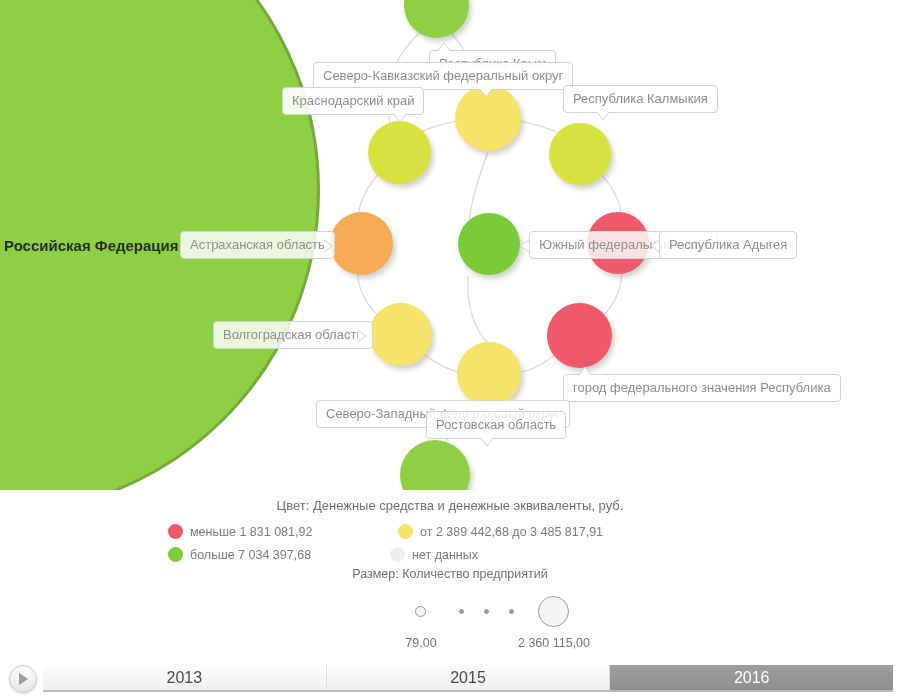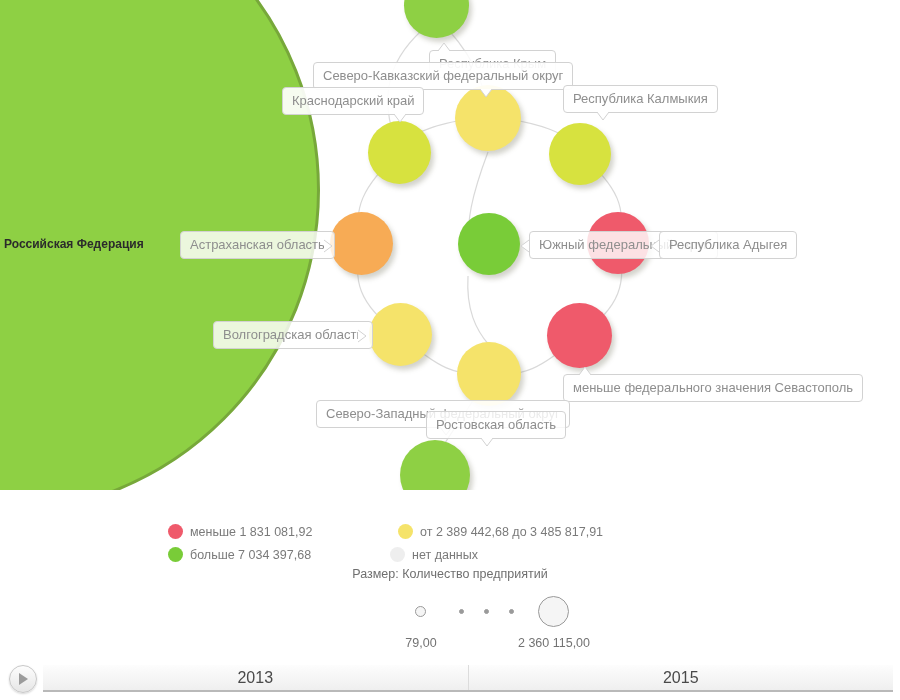--- a/index.html
+++ b/index.html
@@ -39,21 +39,21 @@
     white-space:nowrap;
     box-sizing:border-box;
   }
   .label.solid{background:rgba(255,255,255,.92);}
   .label .tail{
     position:absolute;width:14px;height:9px;overflow:hidden;
   }
   .label .tail svg{display:block;}
 
   .rf-label{
-    position:absolute;color:#2b2b2b;font-size:12px;
+    position:absolute;color:#2b2b2b;font-size:15px;
     font-weight:600;white-space:nowrap;
   }
 
   
   .legend-panel{
     position:absolute;left:0;top:490px;width:900px;height:170px;
     background:#fff;
   }
   .legend-title{
     position:absolute;width:900px;text-align:center;
@@ -243,21 +243,21 @@
     <div class="label" style="left:213px;top:321px;">
       <span>Волгоградская область</span>
       <span class="tail" style="left:144px;top:7px;width:9px;height:14px;">
         <svg width="9" height="14">
             <path d="M0,1 L8,7 L0,13" fill="#fff" stroke="#d2d2d2" stroke-width="1"></path>
           </svg>
       </span>
     </div>
 
     <div class="label solid" style="left:563px;top:374px;">
-      <span>меньше федерального значения Севастополь</span>
+      <span>город федерального значения Республика</span>
       <span class="tail" style="left:14px;top:-9px;">
         <svg width="14" height="9">
             <path d="M1,9 L7,1 L13,9" fill="#fff" stroke="#d2d2d2" stroke-width="1"></path>
           </svg>
       </span>
     </div>
 
     <div class="label solid" style="left:316px;top:400px;">
       <span>Северо-Западный федеральный округ</span>
       <span class="tail" style="left:122px;top:26px;">
@@ -273,20 +273,21 @@
         <svg width="14" height="9">
             <path d="M1,0 L7,8 L13,0" fill="#fff" stroke="#d2d2d2" stroke-width="1"></path>
           </svg>
       </span>
     </div>
 
   </div>
 
   <div class="legend-panel">
 
+    <div class="legend-title" style="top:8px;">Цвет: Денежные средства и денежные эквиваленты, руб.</div>
 
     <div class="legend-grid">
       <div class="legend-row">
         <div class="legend-item" style="width:230px;">
           <span class="swatch" style="background:#ef5a6b;"></span>
           <span class="legend-text">меньше 1 831 081,92</span>
         </div>
         <div class="legend-item">
           <span class="swatch" style="background:#f5e36a;"></span>
           <span class="legend-text">от 2 389 442,68 до 3 485 817,91</span>
@@ -322,16 +323,19 @@
     <div class="play-btn">
       <span class="tri"></span>
     </div>
     <div class="track">
       <div class="year-tab">
         <span>2013</span>
       </div>
       <div class="year-tab">
         <span>2015</span>
       </div>
+      <div class="year-tab active">
+        <span>2016</span>
+      </div>
     </div>
   </div>
 
 </div>
 
 </body></html>

